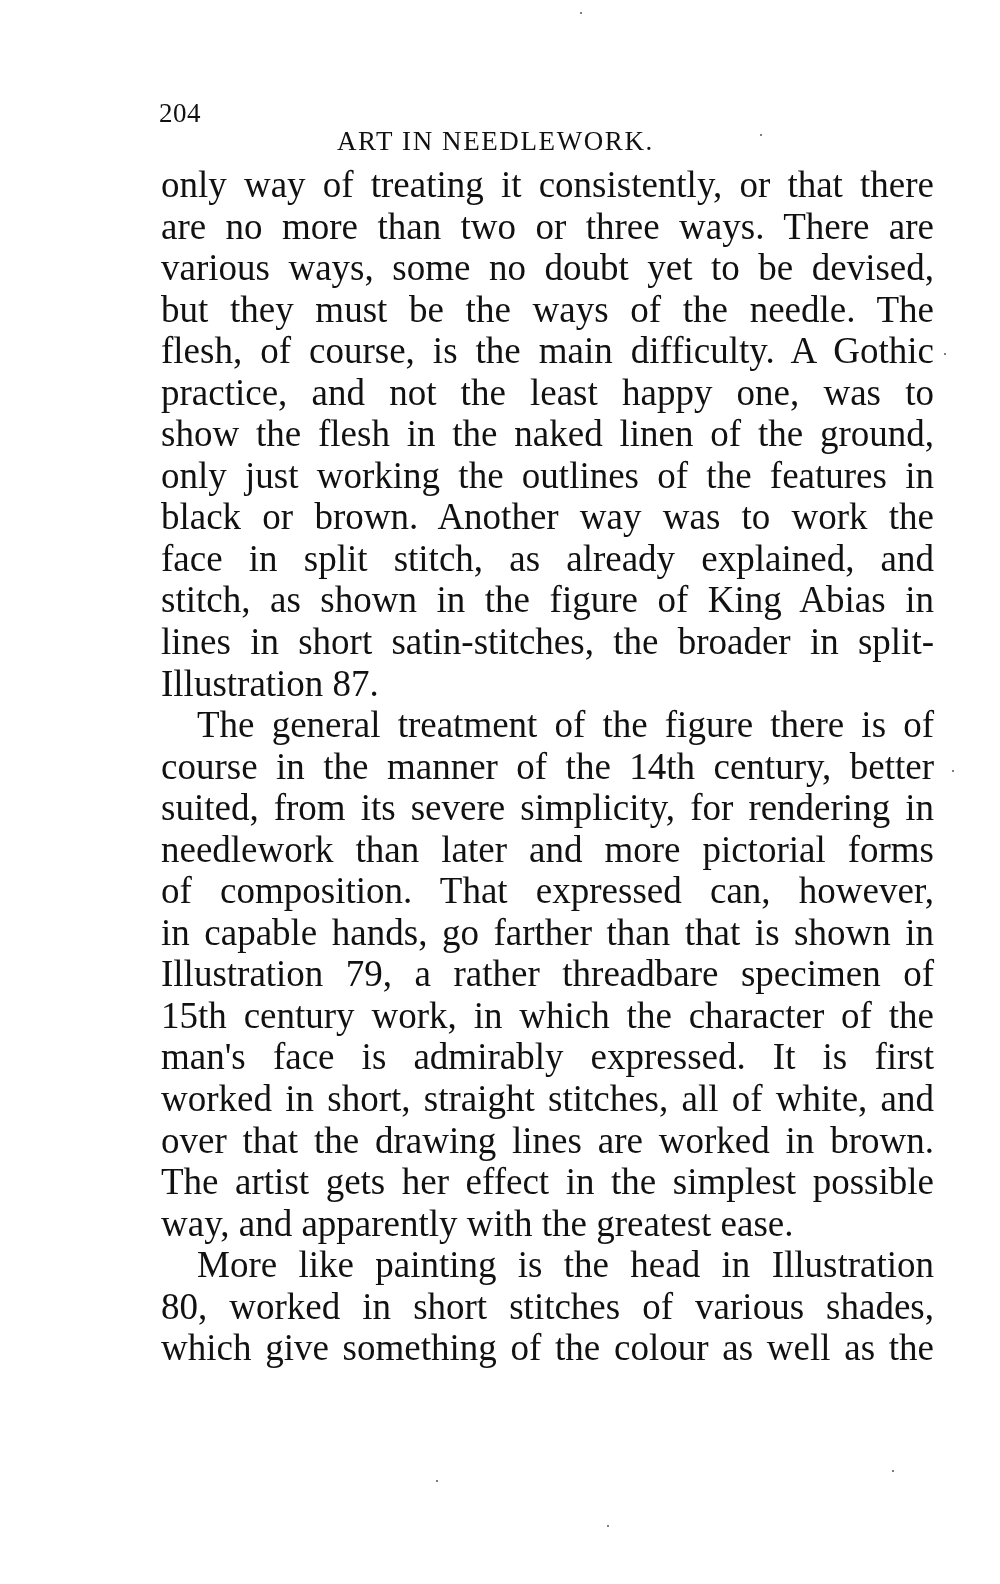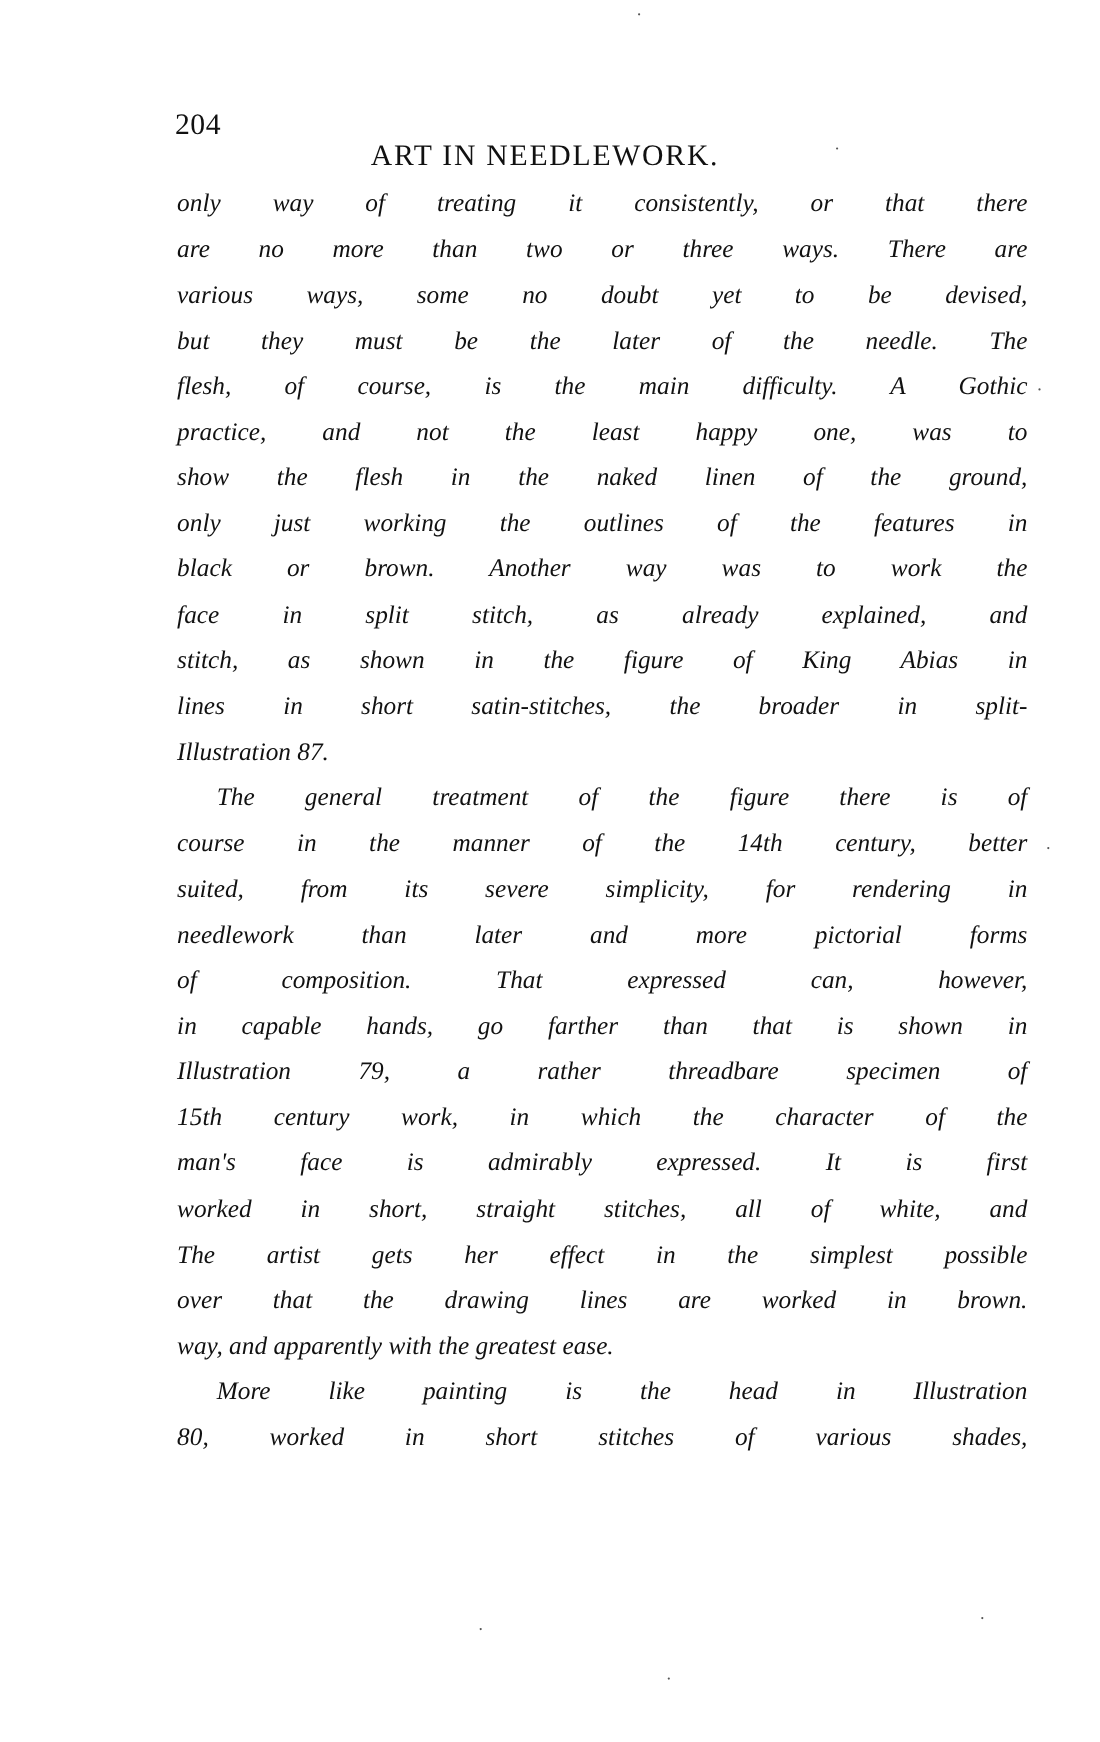--- a/index.html
+++ b/index.html
@@ -46,26 +46,25 @@
     .body-text {
       position: absolute;
       left: 161px;
       top: 164px;
       width: 773px;
     }
     .line {
       display: block;
       height: 41.55px;
       line-height: 41.55px;
-      font-size: 23px;
+      font-size: 37px;
       text-align: justify;
       text-align-last: justify;
       white-space: nowrap;
       overflow: visible;
-      font-style: italic;
     }
     .line.last {
       text-align-last: left;
     }
     .line.indent {
       padding-left: 36px;
     }
     .speck {
       position: absolute;
       width: 2px;
@@ -83,21 +82,21 @@
     <span class="page-number">204</span>
     <span class="running-title">ART IN NEEDLEWORK.</span>
   </div>
 
   <div class="body-text">
 
     <div>
       <span class="line">only way of treating it consistently, or that there</span>
       <span class="line">are no more than two or three ways.  There are</span>
       <span class="line">various ways, some no doubt yet to be devised,</span>
-      <span class="line">but they must be the later of the needle.  The</span>
+      <span class="line">but they must be the ways of the needle.  The</span>
       <span class="line">flesh, of course, is the main difficulty.  A Gothic</span>
       <span class="line">practice, and not the least happy one, was to</span>
       <span class="line">show the flesh in the naked linen of the ground,</span>
       <span class="line">only just working the outlines of the features in</span>
       <span class="line">black or brown.  Another way was to work the</span>
       <span class="line">face in split stitch, as already explained, and</span>
       <span class="line">stitch, as shown in the figure of King Abias in</span>
       <span class="line">lines in short satin-stitches, the broader in split-</span>
       <span class="line last">Illustration 87.</span>
     </div>
@@ -106,28 +105,29 @@
       <span class="line indent">The general treatment of the figure there is of</span>
       <span class="line">course in the manner of the 14th century, better</span>
       <span class="line">suited, from its severe simplicity, for rendering in</span>
       <span class="line">needlework than later and more pictorial forms</span>
       <span class="line">of composition.  That expressed can, however,</span>
       <span class="line">in capable hands, go farther than that is shown in</span>
       <span class="line">Illustration 79, a rather threadbare specimen of</span>
       <span class="line">15th century work, in which the character of the</span>
       <span class="line">man's face is admirably expressed.  It is first</span>
       <span class="line">worked in short, straight stitches, all of white, and</span>
+      <span class="line">over that the drawing lines are worked in brown.</span>
       <span class="line">The artist gets her effect in the simplest possible</span>
-      <span class="line">over that the drawing lines are worked in brown.</span>
       <span class="line last">way, and apparently with the greatest ease.</span>
     </div>
 
     <div>
       <span class="line indent">More like painting is the head in Illustration</span>
       <span class="line">80, worked in short stitches of various shades,</span>
+      <span class="line">which give something of the colour as well as the</span>
     </div>
   </div>
 
   <span class="speck" style="left:580px; top:12px;"></span>
   <span class="speck" style="left:760px; top:134px;"></span>
   <span class="speck" style="left:944px; top:353px;"></span>
   <span class="speck" style="left:952px; top:770px;"></span>
   <span class="speck" style="left:436px; top:1480px;"></span>
   <span class="speck" style="left:892px; top:1470px;"></span>
   <span class="speck" style="left:607px; top:1525px;"></span>

